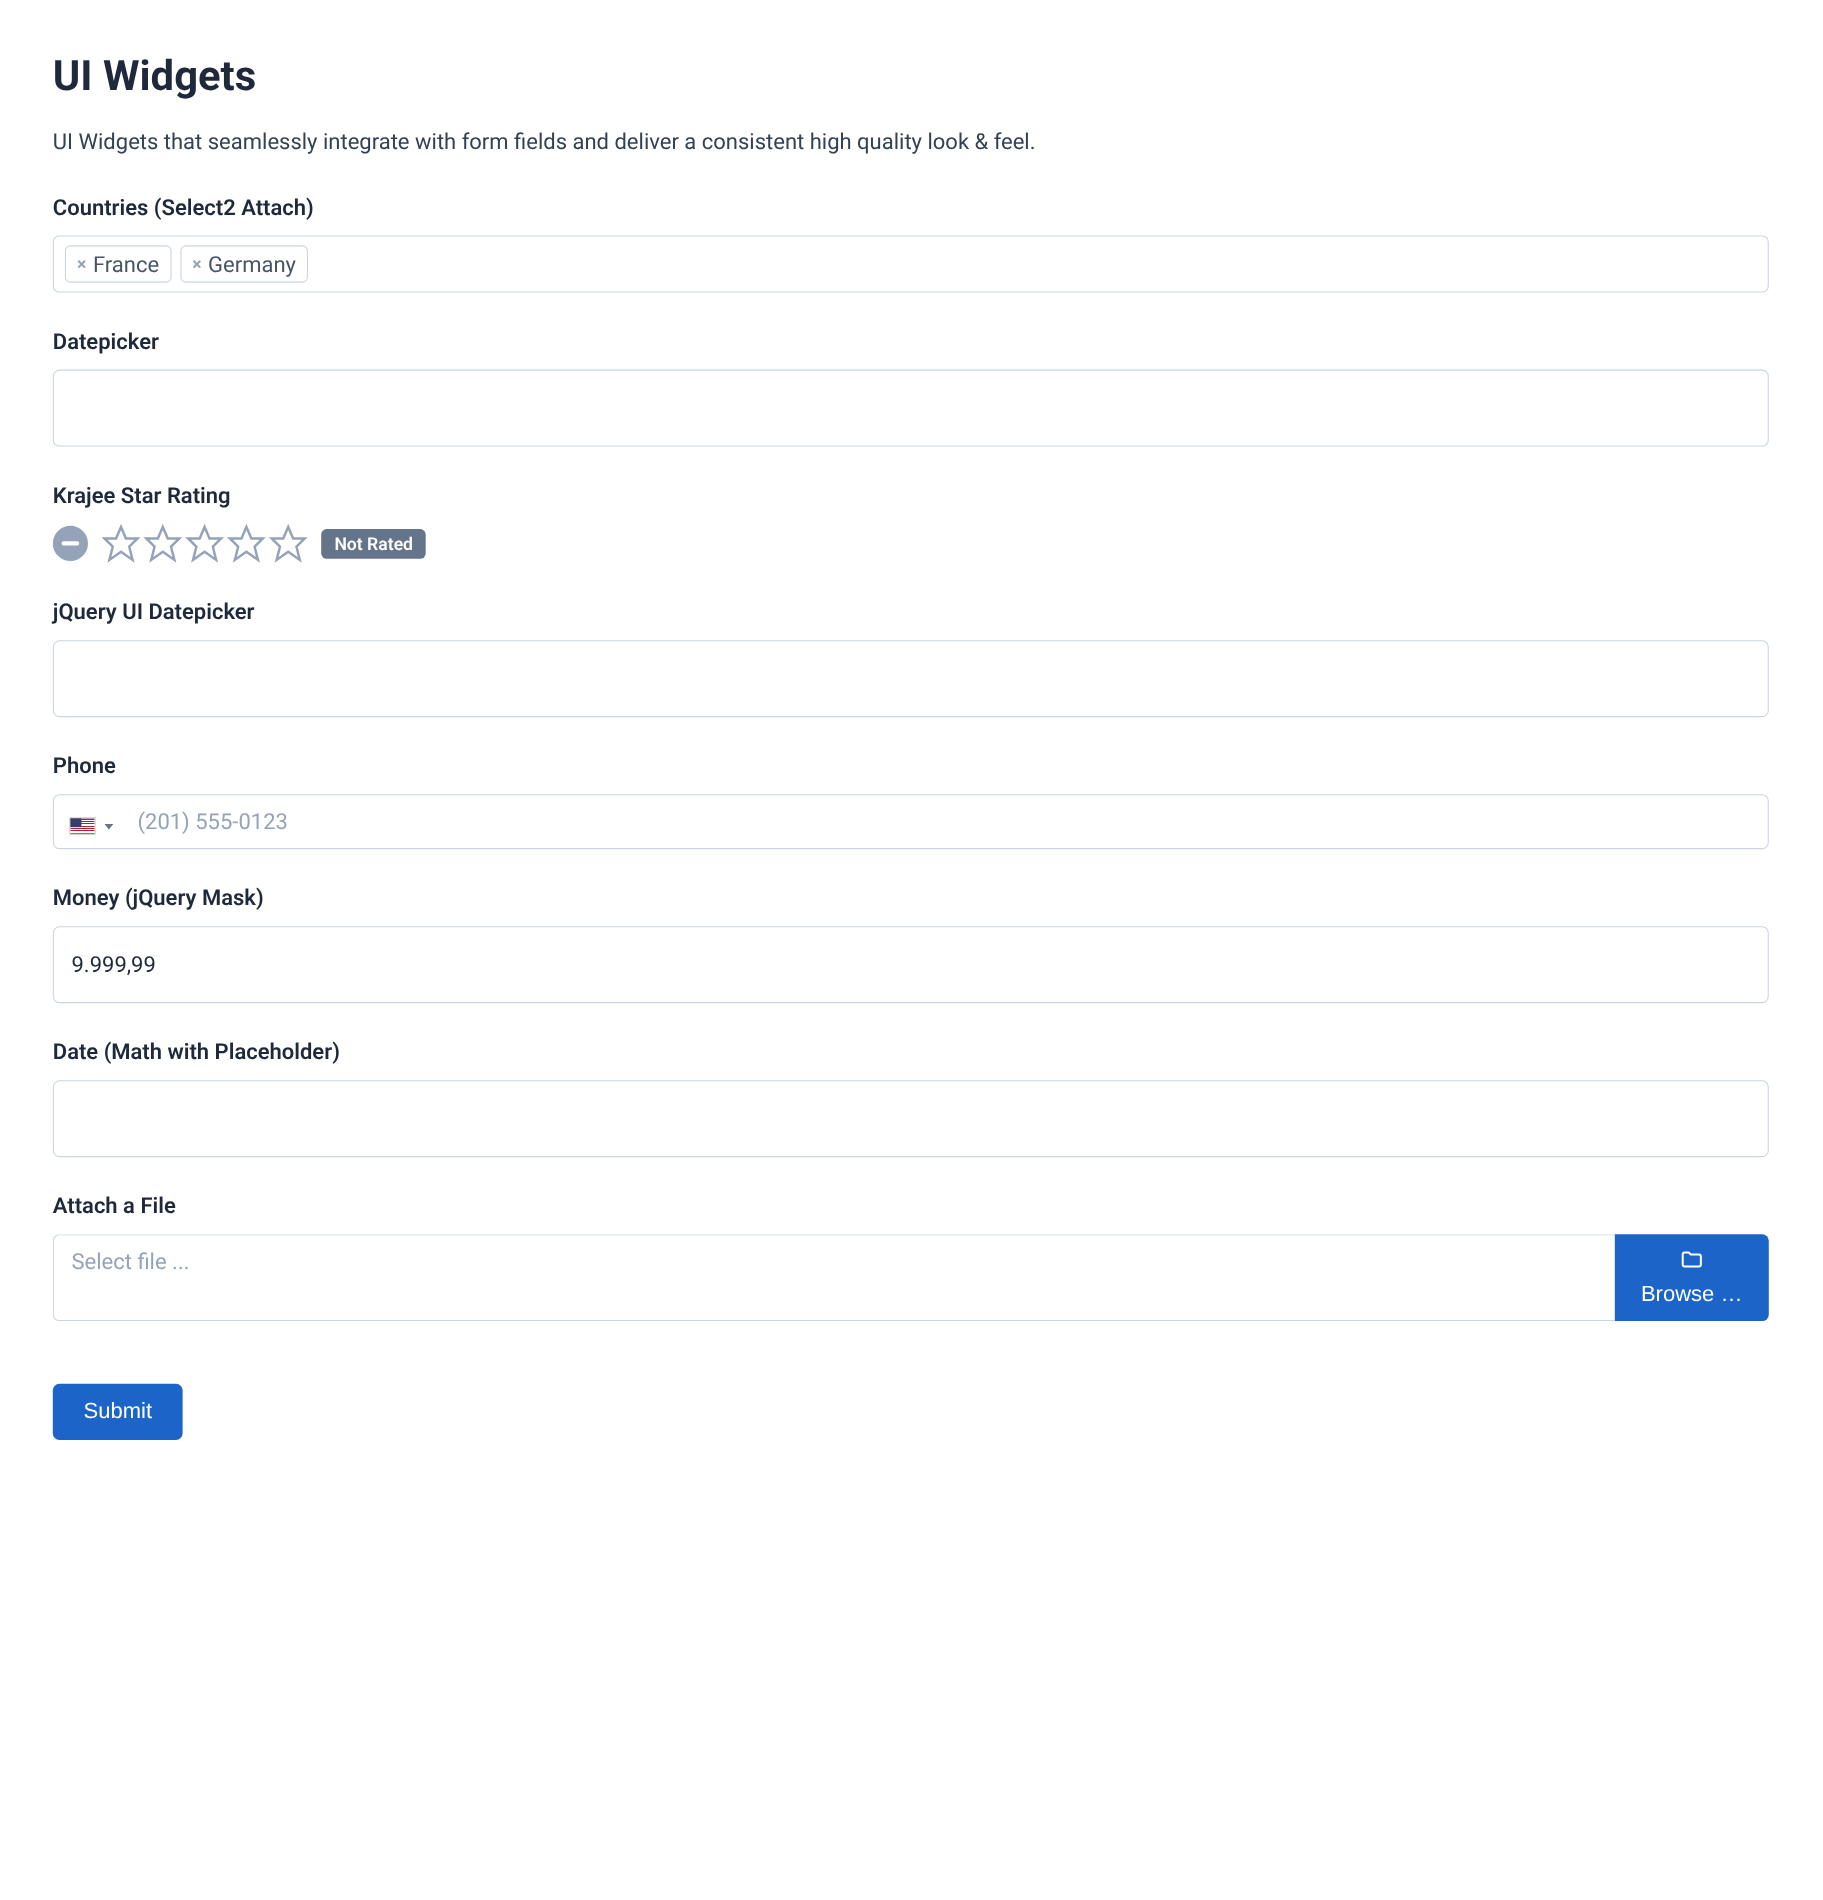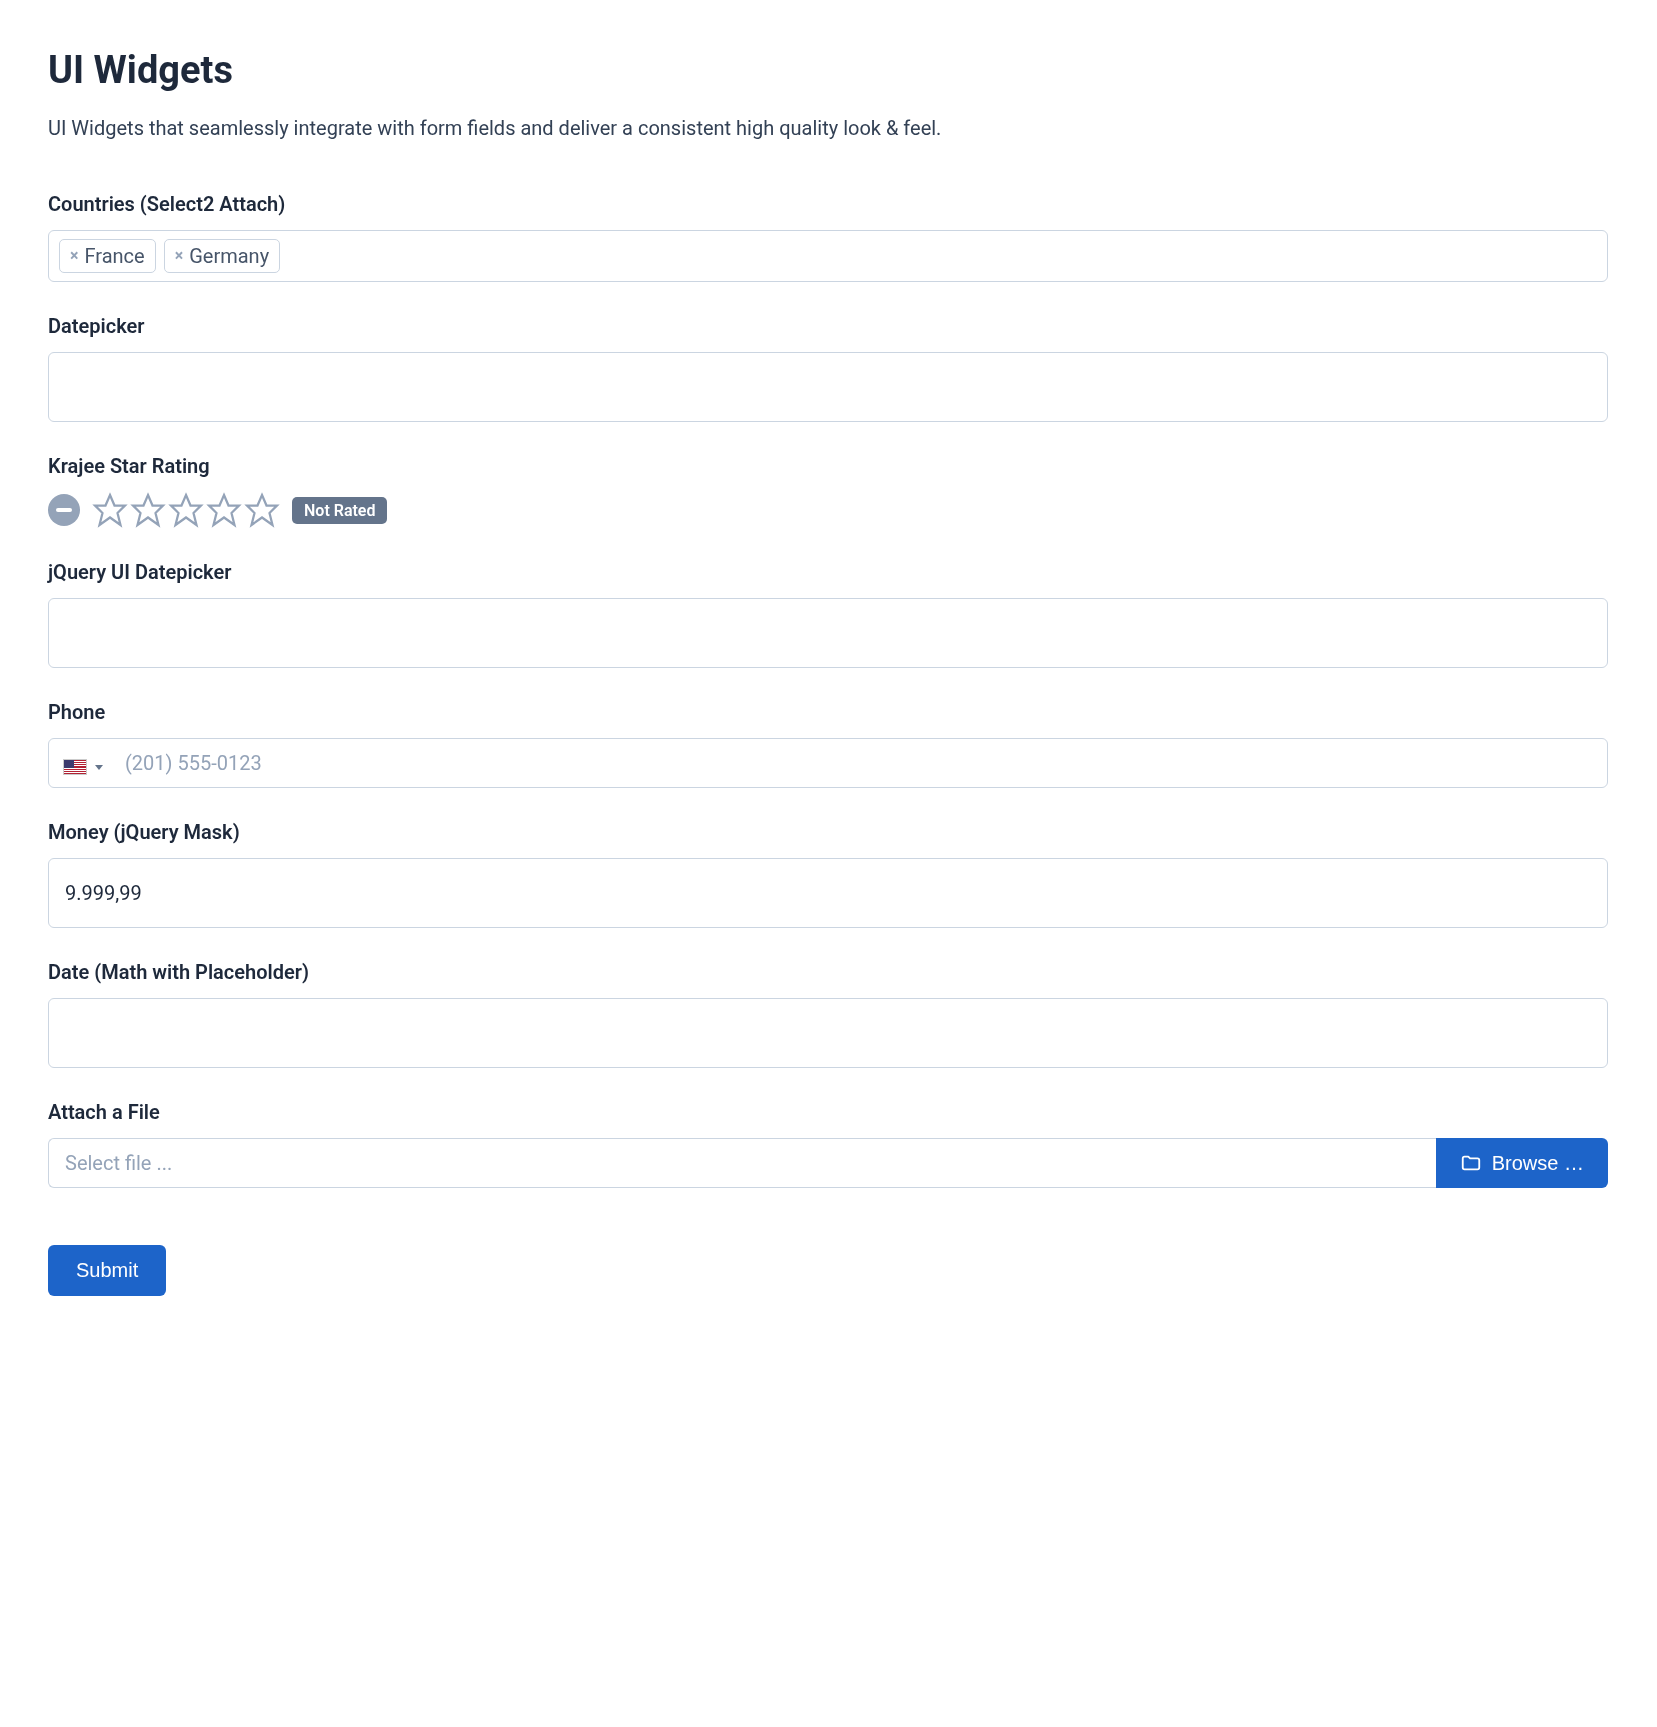--- a/index.html
+++ b/index.html
@@ -19,21 +19,21 @@
     }
     h1 {
       font-size: 38px;
       font-weight: 700;
       color: #1e293b;
       margin-bottom: 24px;
     }
     .subtitle {
       font-size: 20px;
       color: #334155;
-      margin-bottom: 52px;
+      margin-bottom: 36px;
     }
     .form-group {
       margin-bottom: 32px;
     }
     .form-label {
       display: block;
       font-size: 20px;
       font-weight: 600;
       color: #1e293b;
       margin-bottom: 14px;
@@ -202,20 +202,21 @@
       align-items: center;
       gap: 10px;
       padding: 12px 24px;
       background: #1d64c9;
       color: #fff;
       font-size: 20px;
       font-weight: 500;
       border: none;
       border-radius: 0 6px 6px 0;
       cursor: pointer;
+      flex-direction: column;
     }
     .folder-icon-svg {
       width: 22px;
       height: 22px;
     }
     .submit-button {
       padding: 14px 28px;
       background: #1d64c9;
       color: #fff;
       font-size: 20px;

